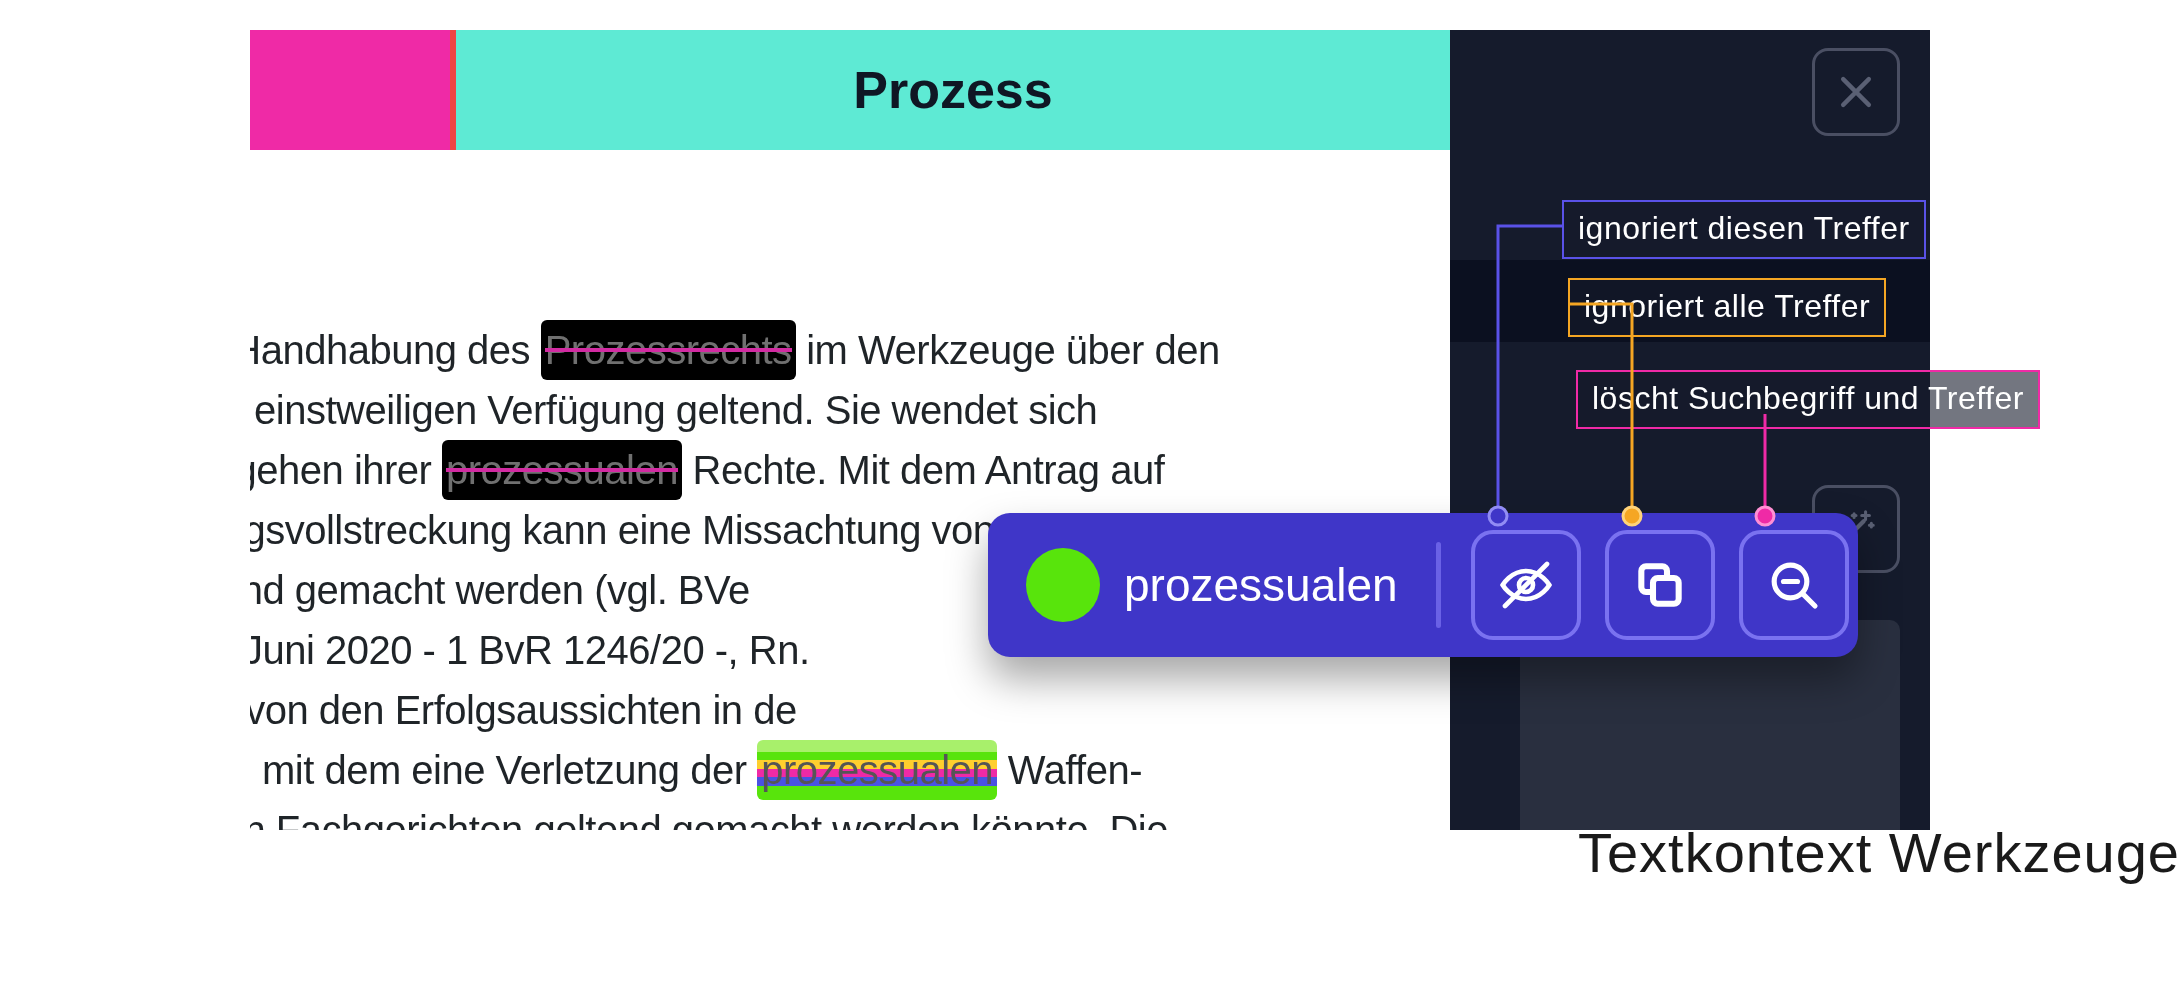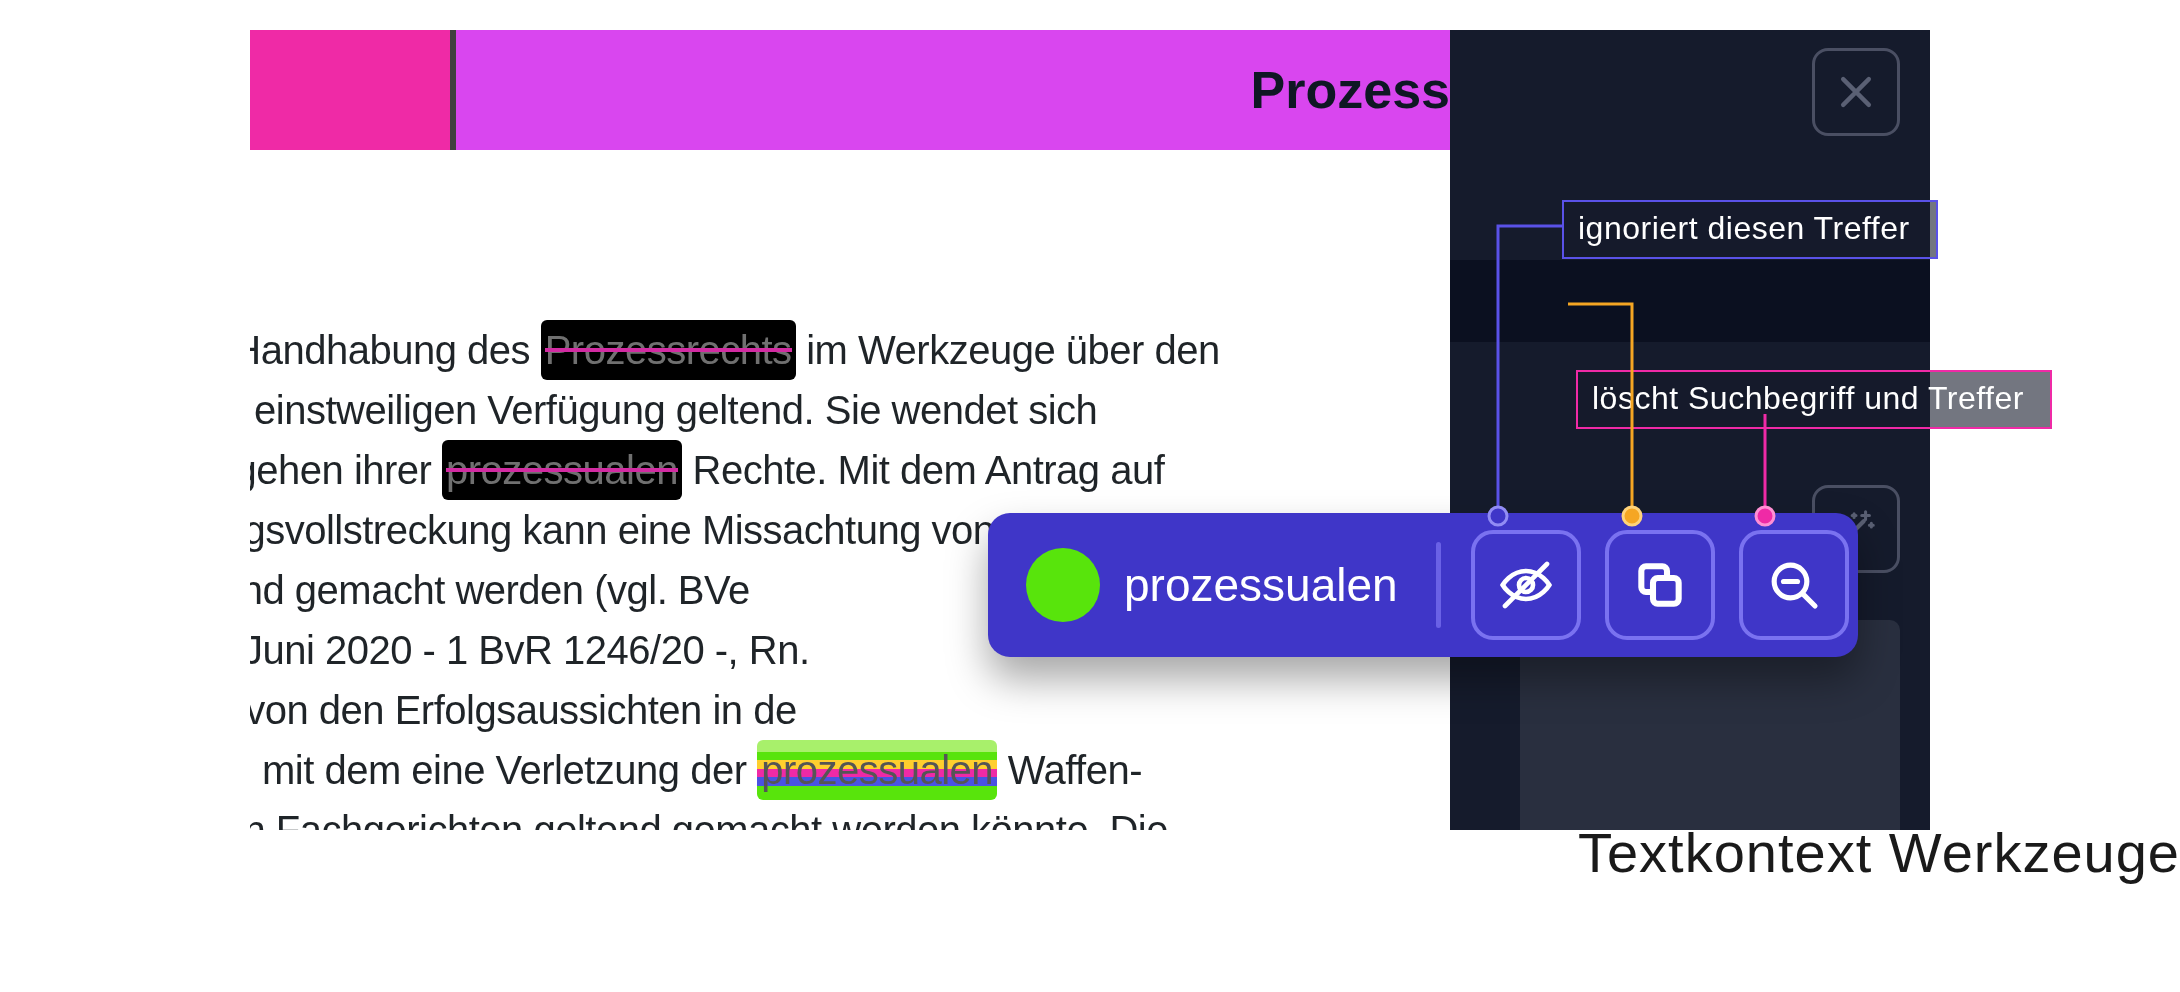--- a/index.html
+++ b/index.html
@@ -17,25 +17,25 @@
     left: 0; top: 0; right: 0;
     height: 120px;
     display: flex;
   }
   .header-magenta {
     width: 200px;
     background: #ef2aa6;
   }
   .header-green {
     flex: 1 1 auto;
-    background: #d946ef;
+    background: #5eead4;
     display: flex;
     align-items: center;
-    justify-content: flex-end;
-    border-left: 6px solid #404040;
+    justify-content: center;
+    border-left: 6px solid #ef4444;
   }
   .header-green span {
     font-size: 52px;
     font-weight: 600;
     color: #0f1724;
   }
   .header-dark {
     width: 480px;
     background: #151b2c;
     position: relative;
@@ -182,21 +182,21 @@
     flex: 0 0 auto;
   }
   .popup .btn svg { width: 56px; height: 56px; }
 
   
   .callout {
     position: absolute;
     background: rgba(21,27,44,0.6);
     border: 2px solid;
     color: #ffffff;
-    padding: 8px 26px 10px 14px;
+    padding: 8px 14px 10px 14px;
     font-size: 32px;
     font-weight: 300;
     letter-spacing: 0.5px;
     white-space: nowrap;
   }
   .callout.purple { border-color: #5a52e8; }
   .callout.orange { border-color: #f5a623; }
   .callout.pink   { border-color: #ef2aa6; }
 
   .callout.purple { left: 1312px; top: 170px; }
@@ -293,20 +293,21 @@
     <div class="btn">
       <svg viewBox="0 0 24 24">
         <circle cx="10.5" cy="10.5" r="7" fill="none" stroke="#ffffff" stroke-width="2.2"></circle>
         <path d="M7.5 10.5 L13.5 10.5" stroke="#ffffff" stroke-width="2.2" stroke-linecap="round"></path>
         <path d="M16 16 L21 21" stroke="#ffffff" stroke-width="2.2" stroke-linecap="round"></path>
       </svg>
     </div>
   </div>
 
   <div class="callout purple">ignoriert diesen Treffer</div>
+  <div class="callout orange">ignoriert alle Treffer</div>
   <div class="callout pink">löscht Suchbegriff und Treffer</div>
 
   <svg class="connectors" viewBox="0 0 1680 800">
 
     <path d="M1312 196 L1248 196 L1248 486" fill="none" stroke="#5a52e8" stroke-width="3"></path>
     <circle cx="1248" cy="486" r="9" fill="#3f36c8" stroke="#928cf4" stroke-width="3"></circle>
 
     <path d="M1318 274 L1382 274 L1382 486" fill="none" stroke="#f5a623" stroke-width="3"></path>
     <circle cx="1382" cy="486" r="9" fill="#f5a623" stroke="#ffd37a" stroke-width="3"></circle>
 

